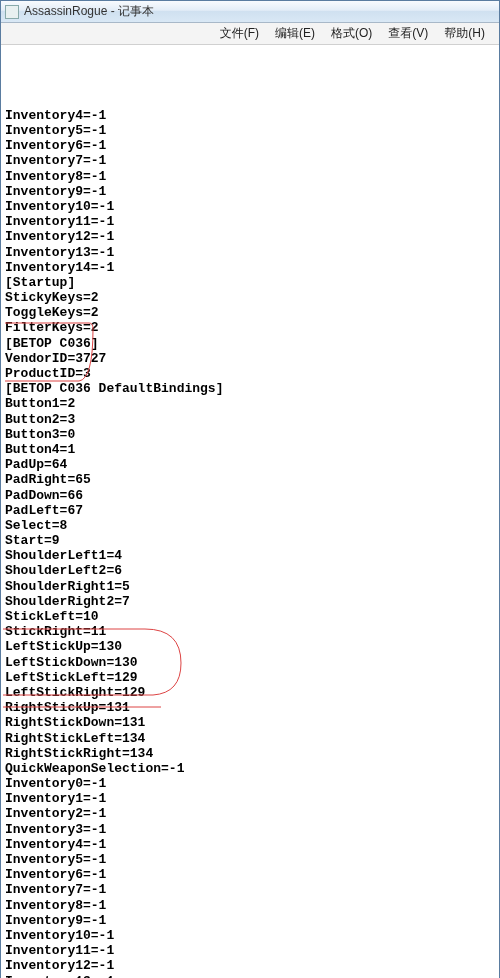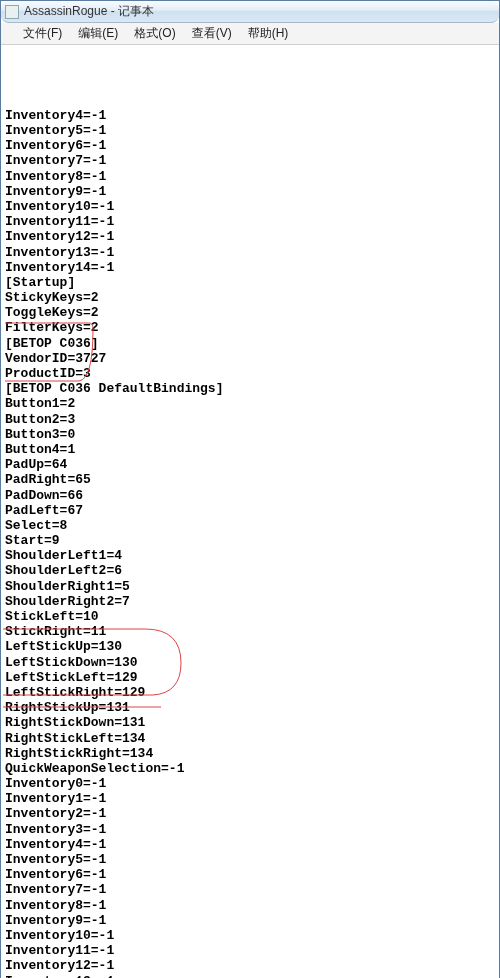--- a/index.html
+++ b/index.html
@@ -14,41 +14,41 @@
   background: #fff;
 }
 .titlebar {
   background: linear-gradient(to bottom, #f8fbfe 0%, #e3edf7 45%, #cfe0f0 46%, #d9e8f5 100%);
   height: 22px;
   display: flex;
   align-items: center;
   padding: 0 4px;
   border-bottom: 1px solid #a8b8c8;
   font-family: "Microsoft YaHei", "SimSun", sans-serif;
-  border-radius: 8px;
 }
 .titlebar .icon-box {
   width: 14px; height: 14px;
   border: 1px solid #8aa;
   background: #e8f0f0;
   margin-right: 5px;
   display:inline-block;
 }
 .titlebar .title-text {
   font-size: 12px;
   color: #333;
 }
 .menubar {
   background: #f4f4f4;
   height: 22px;
   display: flex;
   align-items: center;
-  padding: 0 14px;
+  padding: 0 6px;
   border-bottom: 1px solid #d0d0d0;
   font-family: "Microsoft YaHei", "SimSun", sans-serif;
+  justify-content: flex-end;
 }
 .menubar .menu-item {
   padding: 2px 8px;
   font-size: 12px;
   color: #222;
   cursor: default;
 }
 .content {
   padding: 2px 4px 4px 4px;
   white-space: pre;

